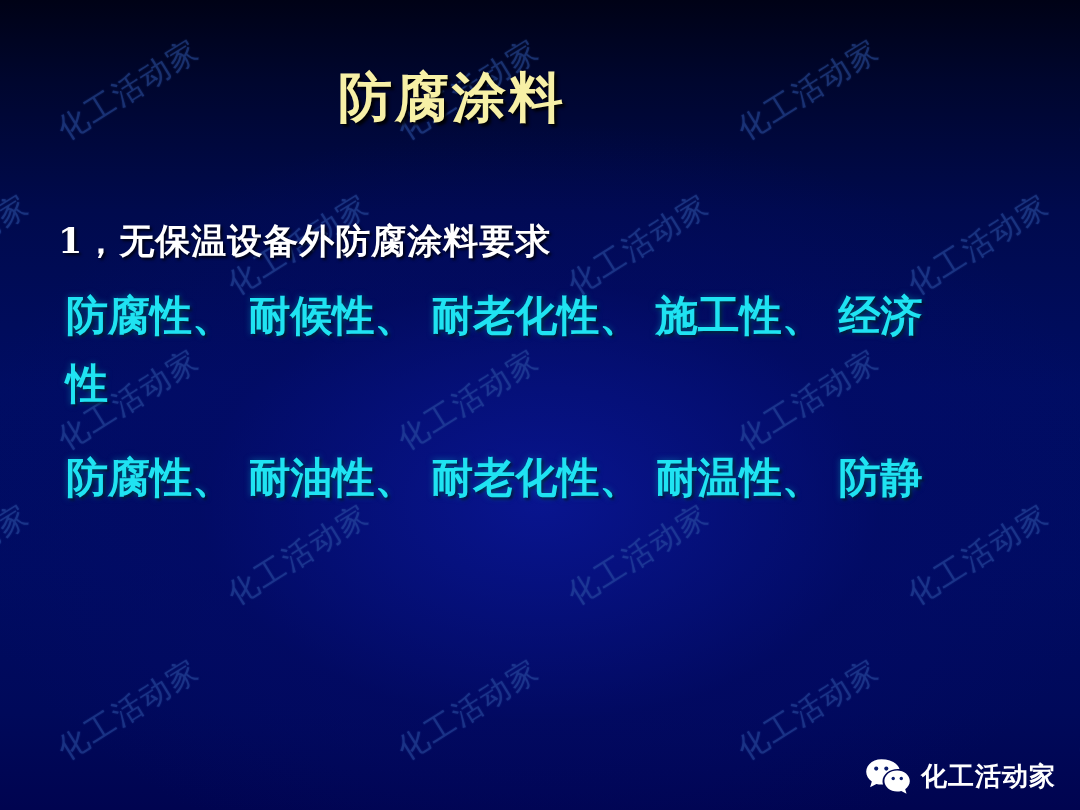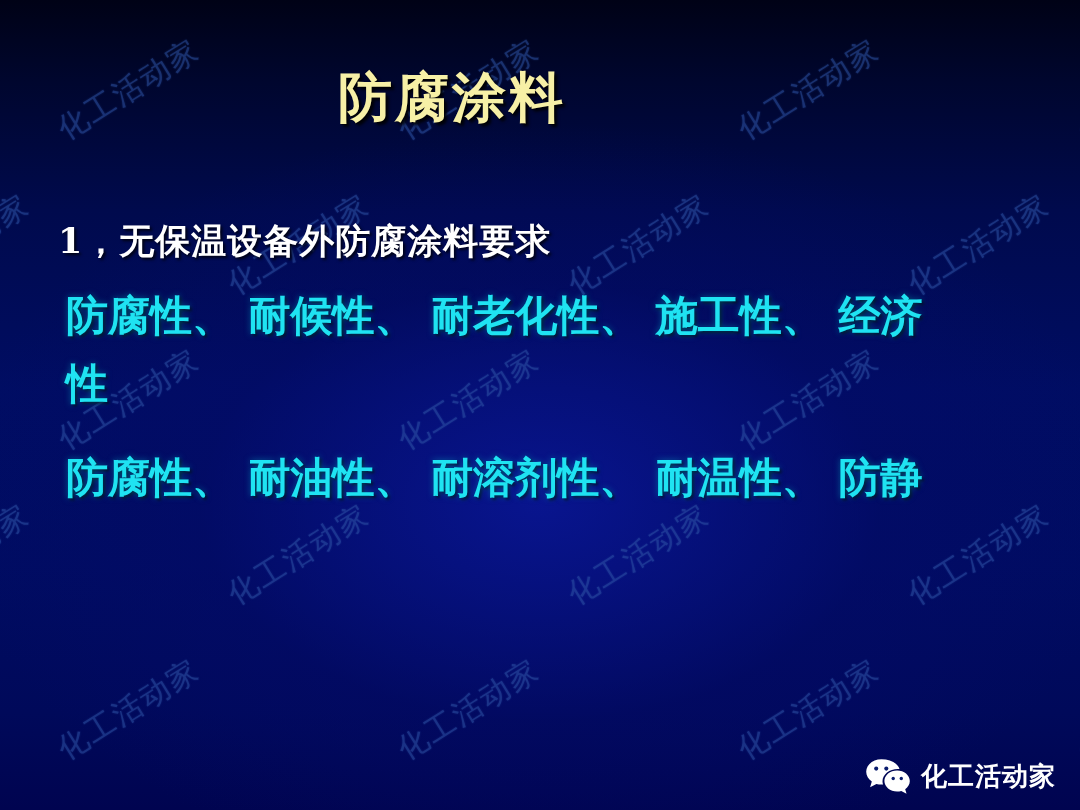--- a/index.html
+++ b/index.html
@@ -153,21 +153,21 @@
     <div class="section">
       <div class="heading">1，无保温设备外防腐涂料要求</div>
       <div class="items sec1">
         <div>防腐性、 耐候性、 耐老化性、 施工性、 经济</div>
         <div>性</div>
       </div>
     </div>
 
     <div class="section">
       <div class="items sec2">
-        <div>防腐性、 耐油性、 耐溶剂性、 耐温性、 防静</div>
+        <div>防腐性、 耐油性、 耐老化性、 耐温性、 防静</div>
       </div>
     </div>
 
   </div>
 
   <div id="footer-logo">
     <span>
       <svg id="wechat-icon" width="46" height="36" viewBox="0 0 46 36" aria-hidden="true">
         <path d="M16.4 1.2C7.9 1.2 1.2 6.9 1.2 13.8c0 3.9 2.2 7.4 5.6 9.7L5.1 29.2l6.3-3.3c1.6.45 3.3.7 5 .7.55 0 1.1-.03 1.65-.08-.35-1.05-.55-2.15-.55-3.3 0-6.8 6.9-12.3 15.4-12.3.55 0 1.1.03 1.6.08C33.1 5.6 25.6 1.2 16.4 1.2z" fill="#ffffff"></path>
         <circle cx="11.2" cy="10.6" r="2.05" fill="#0b1d6e"></circle>

